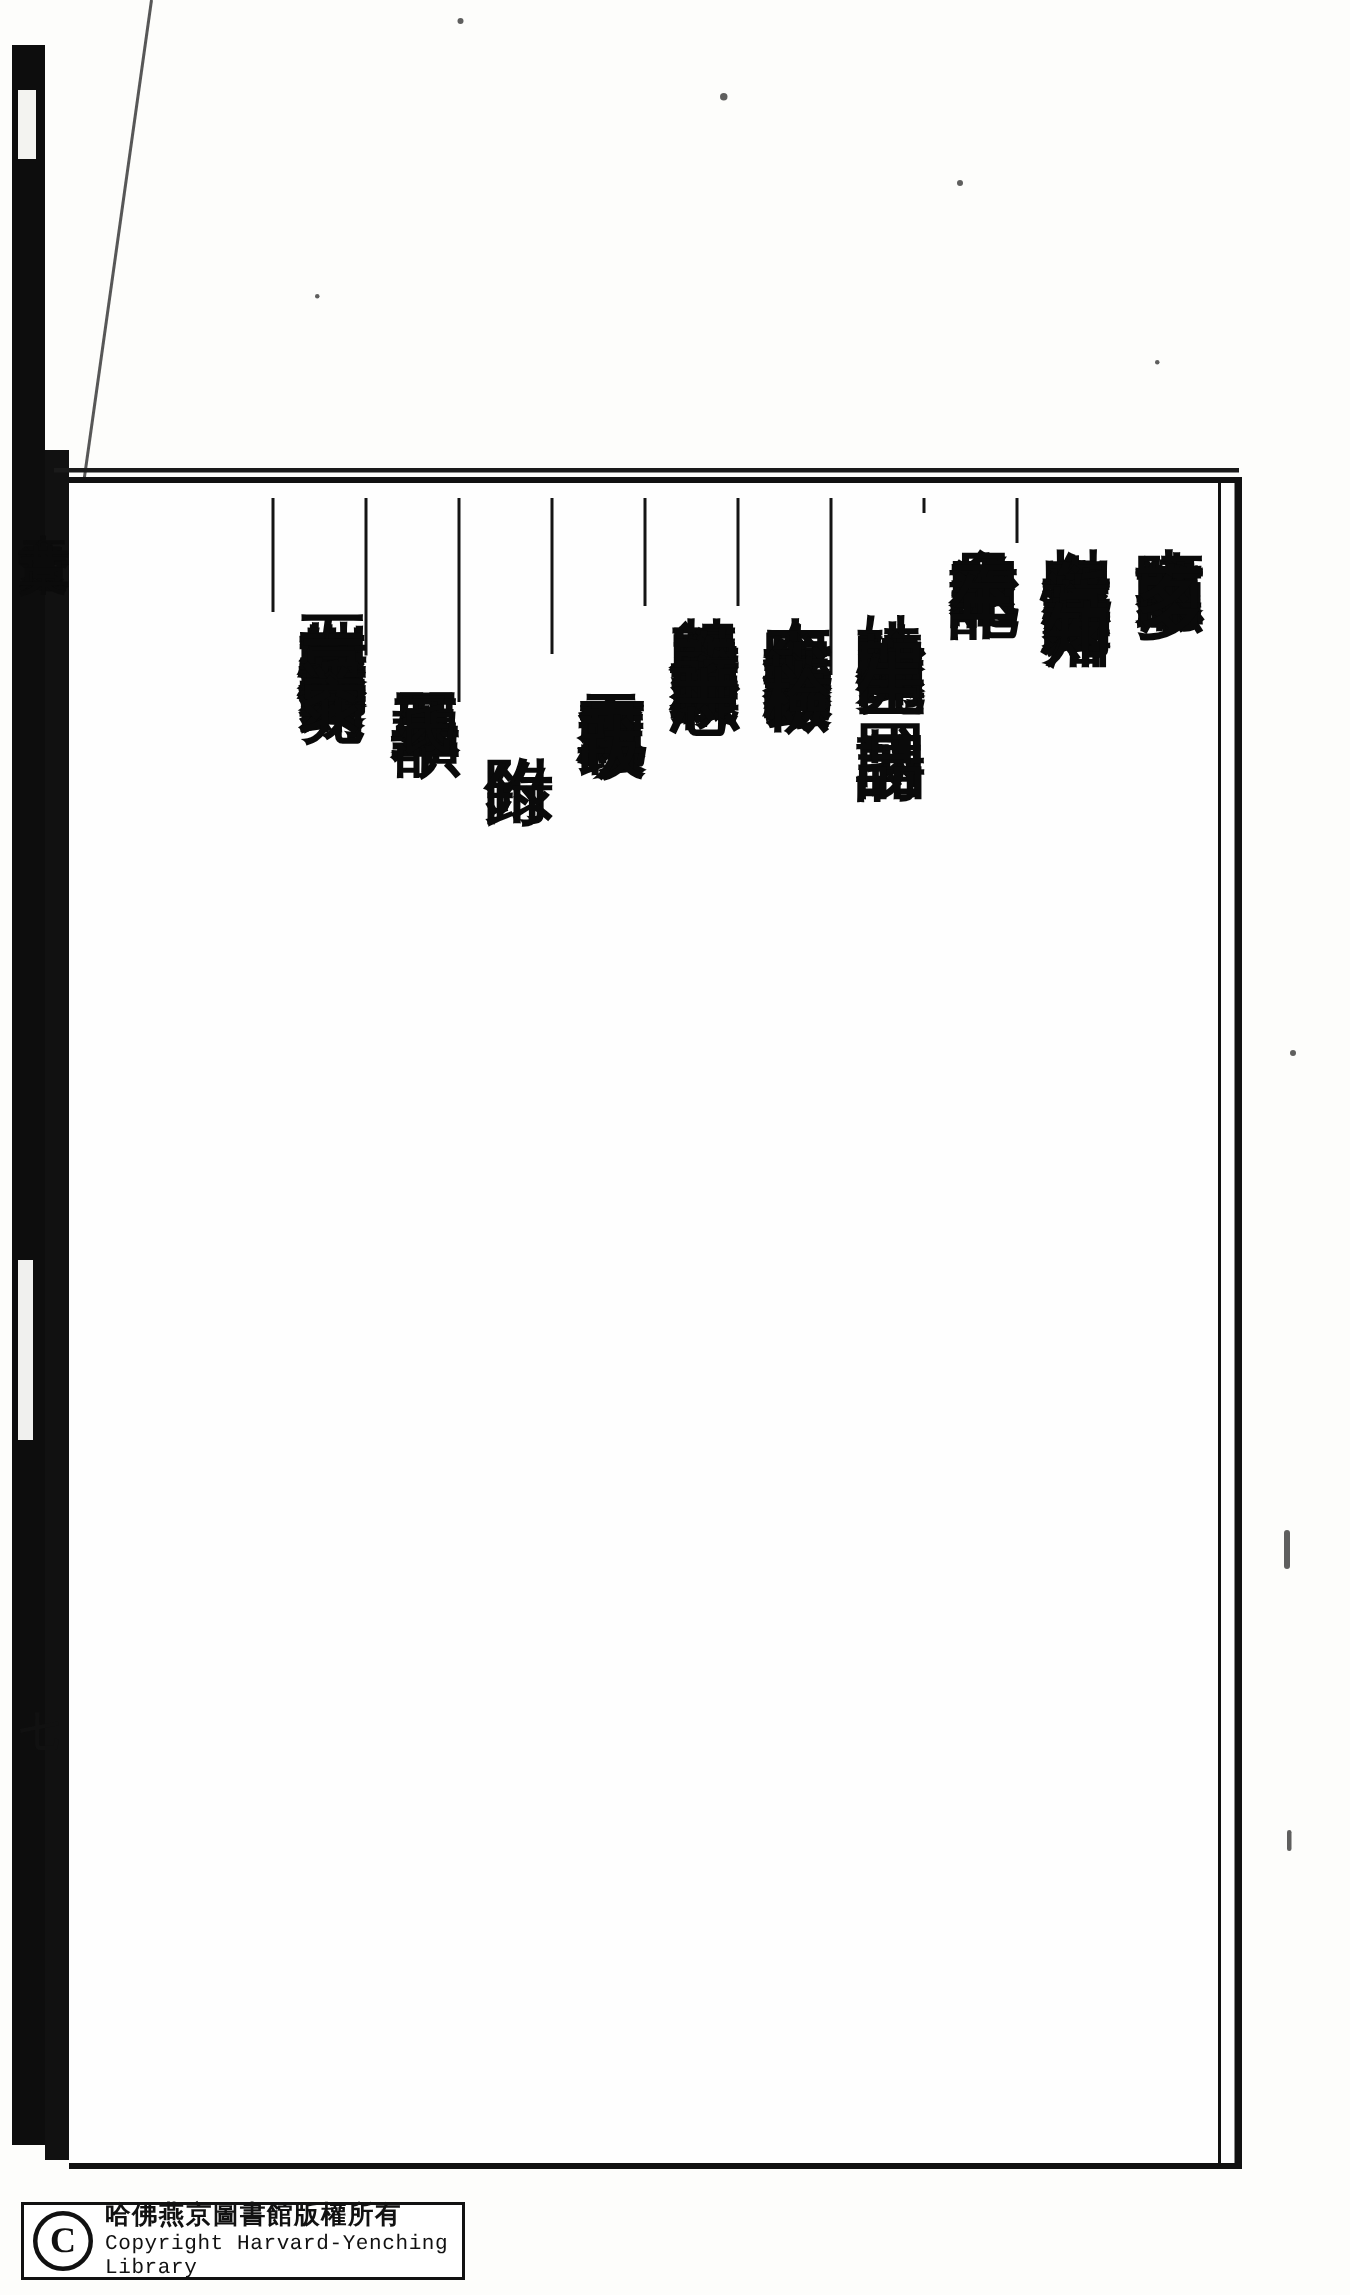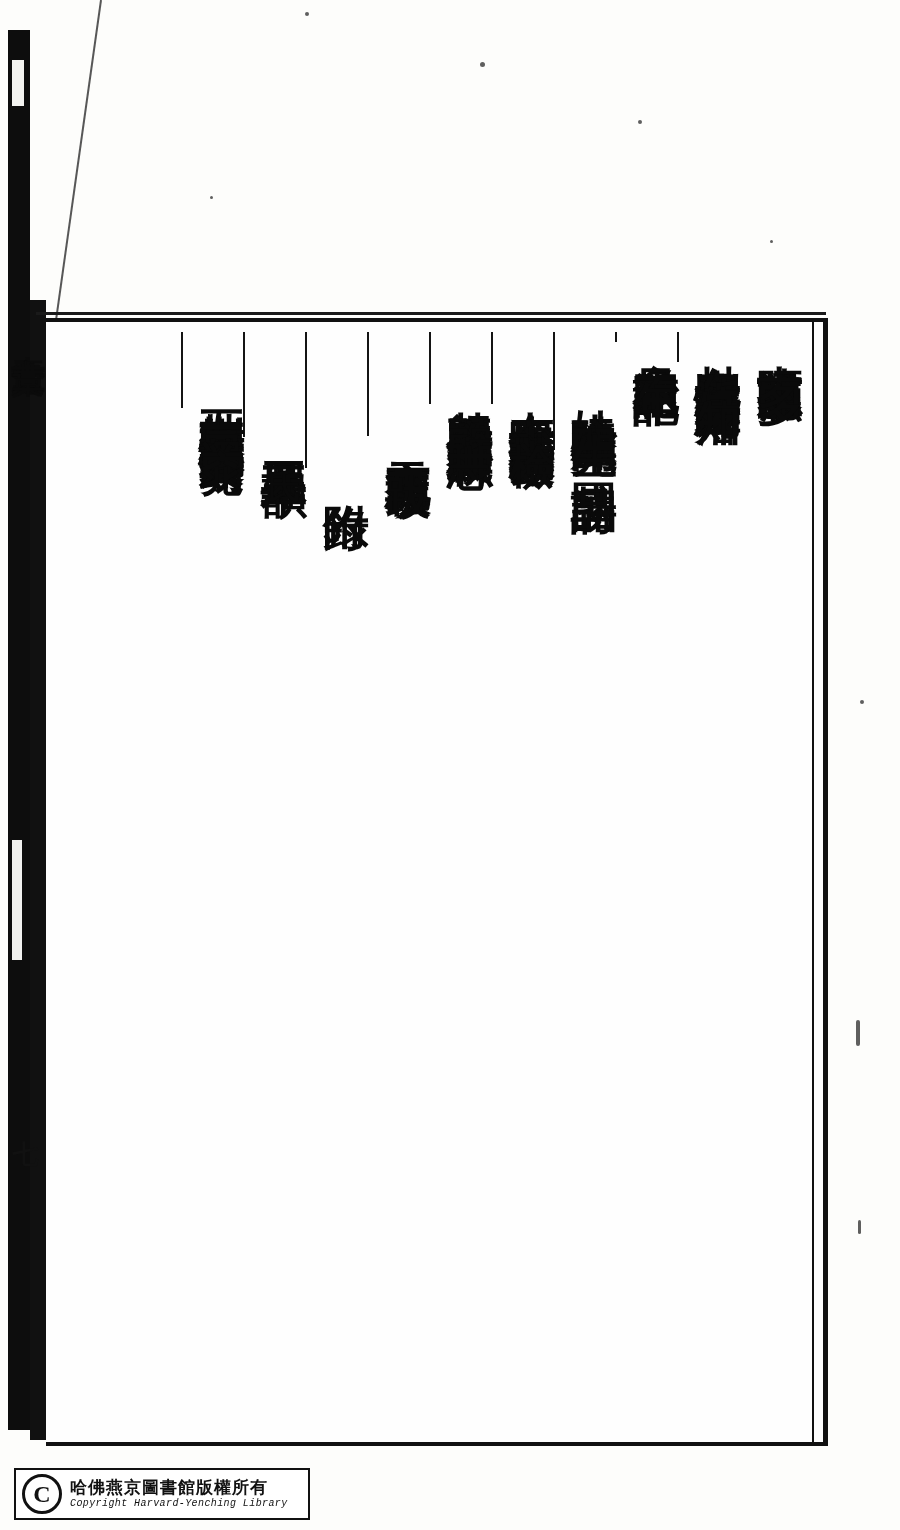--- a/index.html
+++ b/index.html
@@ -243,24 +243,23 @@
   }
   #stamp .cn {
     font-family: "DejaVu Serif", serif;
     font-size: 17px;
     font-weight: 700;
     color: #111;
     letter-spacing: 1px;
   }
   #stamp .en {
     font-family: "Liberation Mono", monospace;
-    font-size: 10px;
+    font-size: 14px;
     color: #111;
     letter-spacing: .4px;
-    font-style: italic;
   }
 </style>
 </head>
 <body>
 
 <div id="scan">
 
   <div class="speck" style="left:305px;top:12px;width:4px;height:4px;"></div>
   <div class="speck" style="left:480px;top:62px;width:5px;height:5px;"></div>
   <div class="speck" style="left:638px;top:120px;width:4px;height:4px;"></div>

